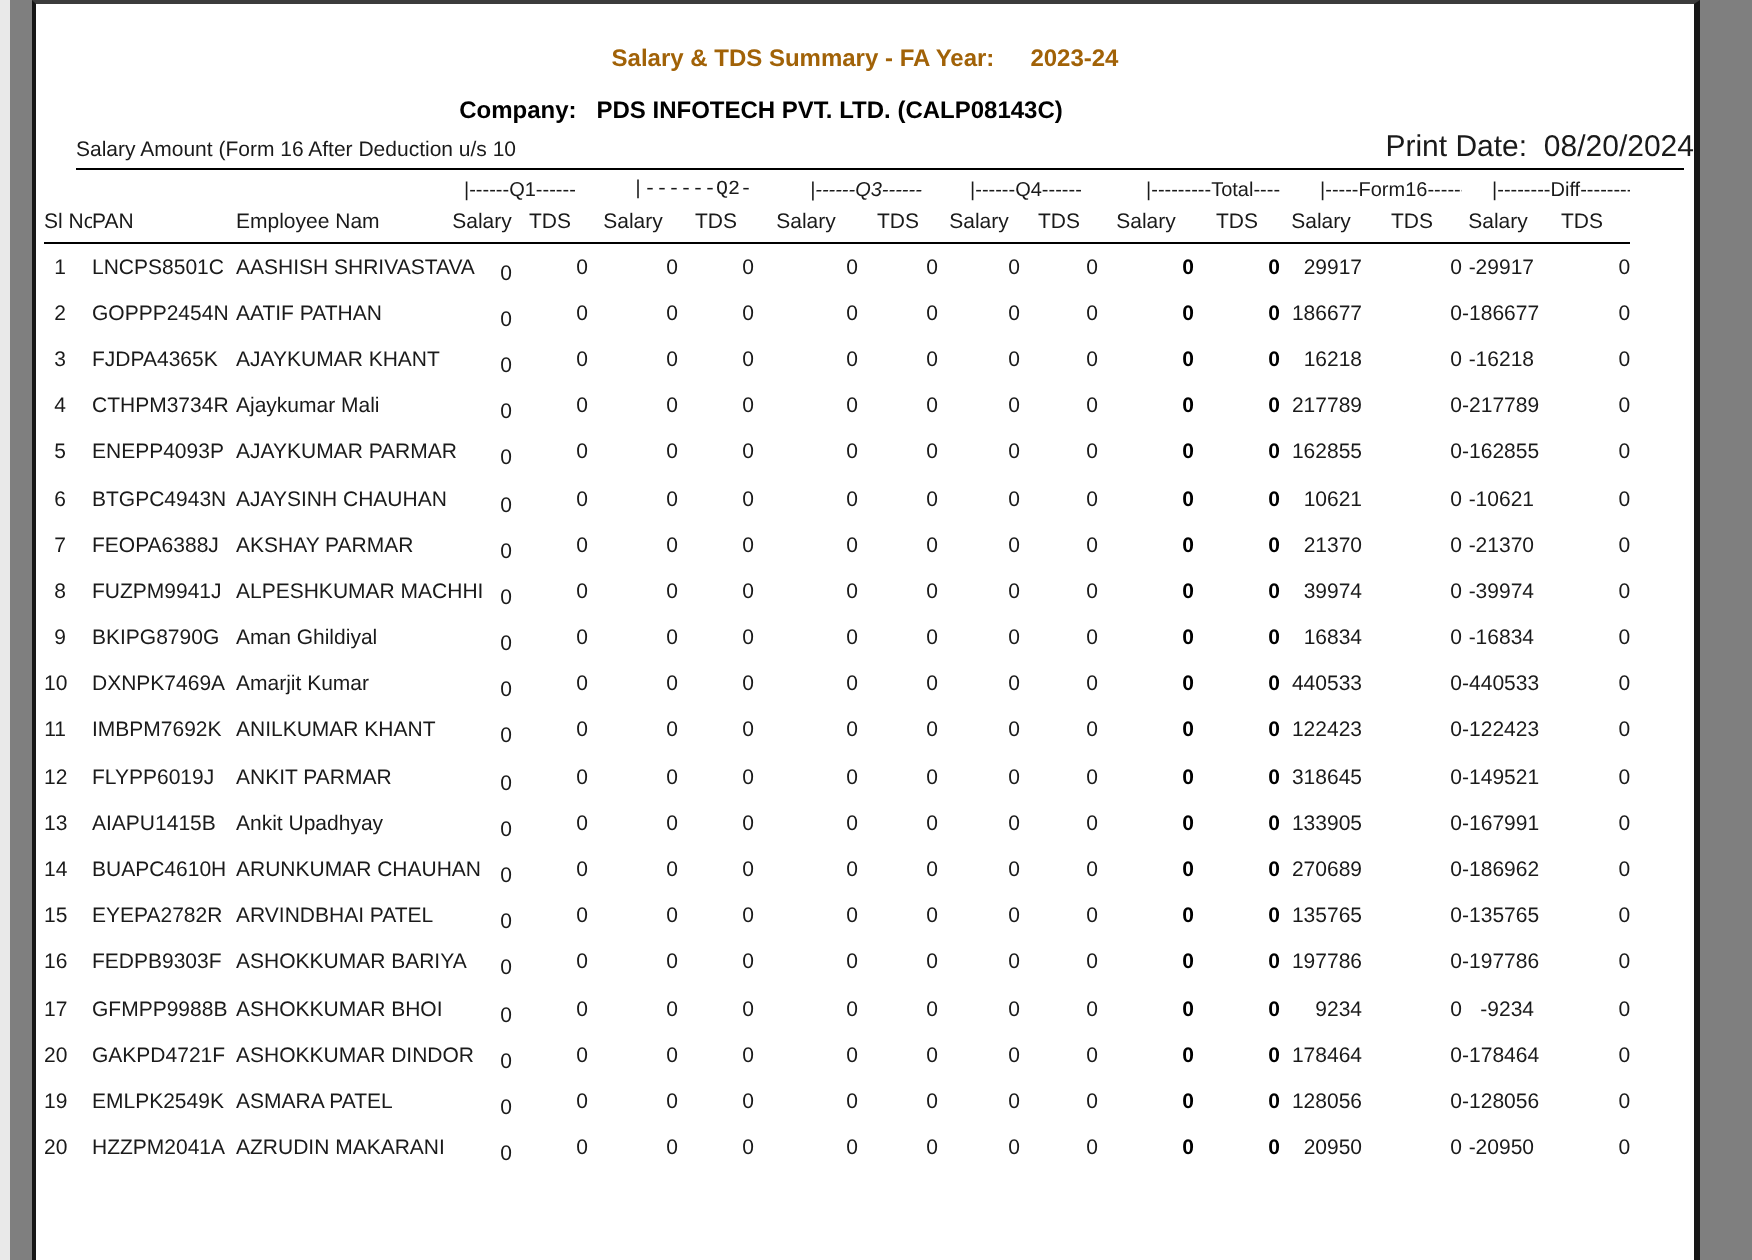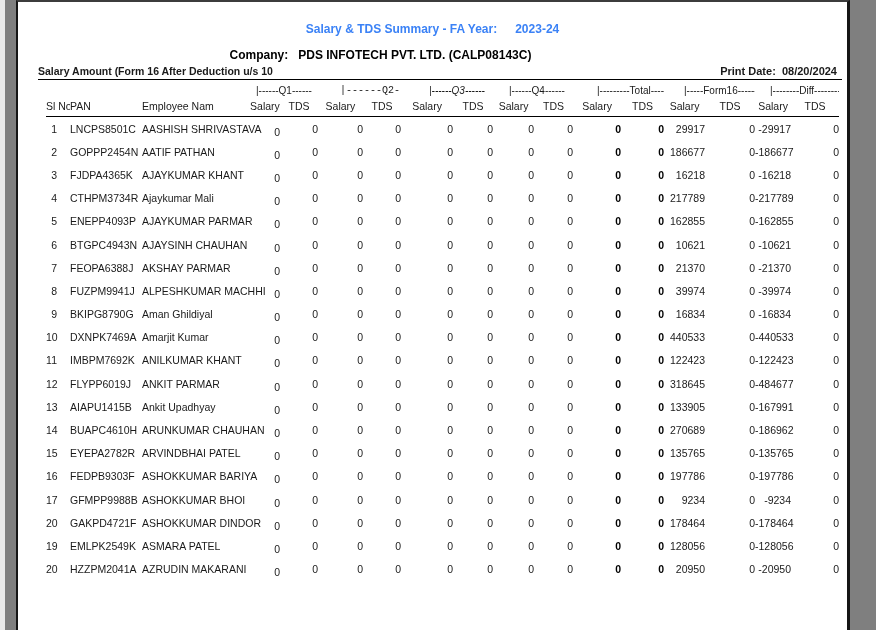--- a/index.html
+++ b/index.html
@@ -18,53 +18,52 @@
     background: #ffffff;
     border-left: 2px solid #161616;
     border-right: 3px solid #161616;
     border-top: 2px solid #3c3c3c;
     box-sizing: border-box;
     color: #1a1a1a;
   }
   .title-row {
     margin-top: 20px;
     text-align: center;
-    font-size: 12px; font-weight: bold; color: #3b82f6;
+    font-size: 12px; font-weight: bold; color: #a16207;
   }
   .title-row .gap { display: inline-block; width: 18px; }
   .company-row {
     margin-top: 12px;
     text-align: center;
     font-size: 12px; font-weight: bold; color: #000;
     position: relative; left: -52px;
   }
   .company-row .gap { display: inline-block; width: 10px; }
   .page-info {
     margin-top: 18px;
     text-align: right;
     padding-right: 12px;
     font-size: 11px;
   }
   .note-row {
     margin-top: 3px;
     display: flex; justify-content: space-between; align-items: baseline;
     font-size: 10.5px;
-    font-weight: bold;
   }
   .note-row .salary-note { padding-left: 20px; }
-  .note-row .print-date { padding-right: 10px; font-size: 11px; }
+  .note-row .print-date { font-size: 15px; }
   .top-rule {
     height: 0; border-top: 1px solid #000;
     margin: 2px 5px 0 20px;
   }
   table.report {
     table-layout: fixed;
     border-collapse: collapse;
     width: 793px;
-    margin-left: 28px;
+    margin-left: 4px;
     font-size: 10.5px;
     color: #1a1a1a;
   }
   table.report th {
     font-weight: normal;
     padding: 0;
     white-space: nowrap;
     overflow: hidden;
   }
   table.report td {
@@ -390,21 +389,21 @@
           <td class="num"><span>0</span></td>
           <td class="num"><span>0</span></td>
           <td class="num"><span>0</span></td>
           <td class="num"><span>0</span></td>
           <td class="num"><span>0</span></td>
           <td class="num"><span>0</span></td>
           <td class="num"><span>0</span></td>
           <td class="num"><span>0</span></td>
           <td class="num"><span>318645</span></td>
           <td class="num"><span>0</span></td>
-          <td class="num"><span>-484677</span></td>
+          <td class="num"><span>-149521</span></td>
           <td class="num"><span>0</span></td>
         </tr>
         <tr>
           <td><span>13</span></td>
           <td><span>AIAPU1415B</span></td>
           <td><span>Ankit Upadhyay</span></td>
           <td class="num"><span>0</span></td>
           <td class="num"><span>0</span></td>
           <td class="num"><span>0</span></td>
           <td class="num"><span>0</span></td>

